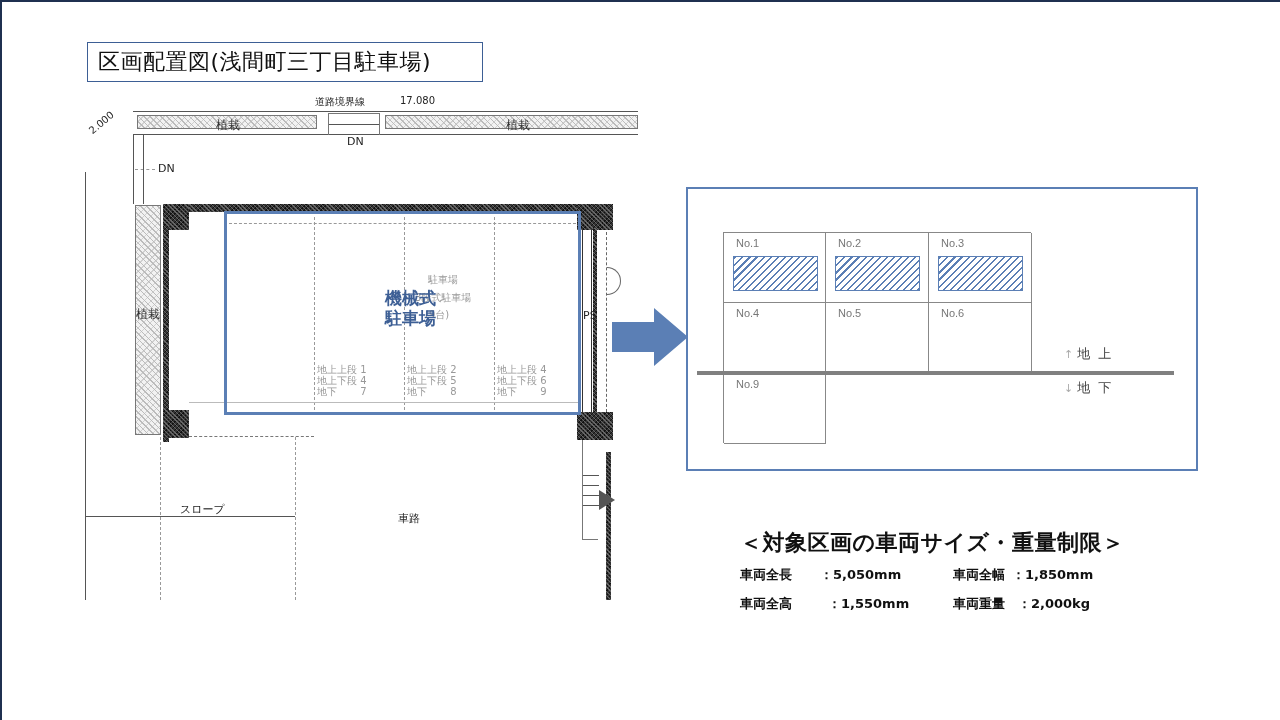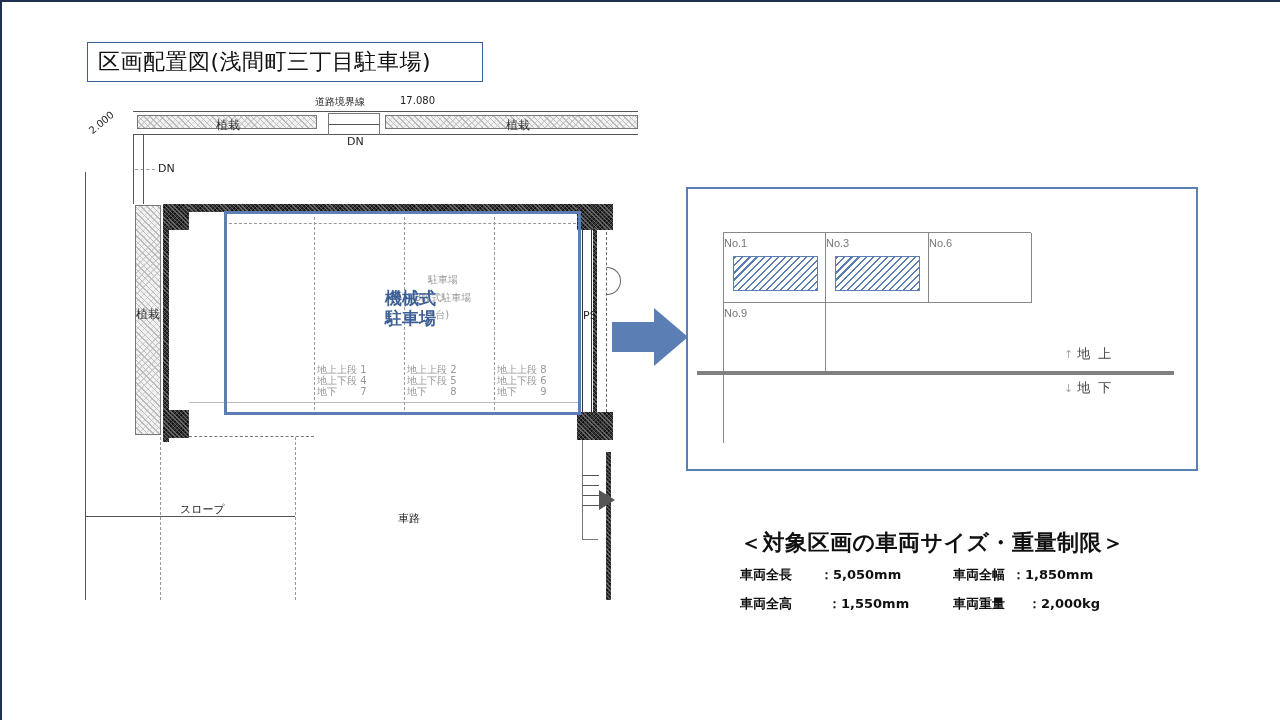--- a/index.html
+++ b/index.html
@@ -40,21 +40,21 @@
     
     .big-arrow { position: absolute; left: 612px; top: 308px; }
 
     
     .schematic { position: absolute; left: 686px; top: 187px; width: 512px; height: 284px;
       border: 2px solid #5b7fb5; background: #fff; }
     .grid { position: absolute; left: 35px; top: 43px; width: 308px; height: 211px;
       display: grid; grid-template-columns: 102px 103px 103px; grid-template-rows: 70px 71px 70px;
       border-top: 1px solid #888; border-left: 1px solid #888; }
     .cell { position: relative; border-right: 1px solid #888; border-bottom: 1px solid #888; }
-    .cell-label { position: absolute; left: 0; top: 4px; font-size: 11px; color: #777;
+    .cell-label { position: absolute; left: 12px; top: 4px; font-size: 11px; color: #777;
       font-family: "Liberation Sans", sans-serif; }
     .hatch-box { position: absolute; left: 9px; top: 23px; width: 85px; height: 35px;
       border: 1.5px solid #5b7fb5;
       background-image: repeating-linear-gradient(-45deg, #5b7fb5 0 1.5px, #ffffff 1.5px 5px); }
     .ground-line { position: absolute; left: 9px; top: 182px; width: 477px; height: 4px; background: #808080; }
     .level-label { position: absolute; font-size: 13px; color: #444; white-space: nowrap; letter-spacing: 2px; }
     .level-arrow { color: #aaa; font-size: 11px; margin-right: 4px; letter-spacing: 0; }
 
     
     .restrictions { position: absolute; left: 740px; top: 528px; width: 400px; }
@@ -126,21 +126,21 @@
     <div>地上上段 1</div>
     <div>地上下段 4</div>
     <div>地下　　 7</div>
   </div>
   <div class="fp-abs fp-gray" style="left:322px;top:272px;">
     <div>地上上段 2</div>
     <div>地上下段 5</div>
     <div>地下　　 8</div>
   </div>
   <div class="fp-abs fp-gray" style="left:412px;top:272px;">
-    <div>地上上段 8</div>
+    <div>地上上段 4</div>
     <div>地上下段 6</div>
     <div>地下　　 9</div>
   </div>
 
   <div class="solid-h" style="left:104px;top:344px;width:125px;border-top:1px dashed #777;"></div>
   <div class="dash-v" style="left:75px;top:345px;height:163px;"></div>
   <div class="dash-v" style="left:210px;top:345px;height:163px;"></div>
   <div class="solid-h" style="left:0;top:424px;width:210px;"></div>
   <span class="fp-text" style="left:95px;top:410px;">スロープ</span>
   <span class="fp-text" style="left:313px;top:419px;">車路</span>
@@ -163,22 +163,32 @@
   <polygon points="0,14 42,14 42,0 76,29 42,58 42,44 0,44" fill="#5b7fb5"></polygon>
 </svg>
 
 <div class="schematic">
   <div class="grid">
     <div class="cell">
       <span class="cell-label">No.1</span>
       <div class="hatch-box"></div>
     </div>
     <div class="cell">
+      <span class="cell-label">No.2</span>
+      <div class="hatch-box"></div>
+    </div>
+    <div class="cell">
       <span class="cell-label">No.3</span>
       <div class="hatch-box"></div>
+    </div>
+    <div class="cell">
+      <span class="cell-label">No.4</span>
+    </div>
+    <div class="cell">
+      <span class="cell-label">No.5</span>
     </div>
     <div class="cell">
       <span class="cell-label">No.6</span>
     </div>
     <div class="cell">
       <span class="cell-label">No.9</span>
     </div>
   </div>
   <div class="ground-line"></div>
   <div class="level-label" style="left:376px;top:156px;">
@@ -191,14 +201,14 @@
 
 <div class="restrictions">
   <div class="restr-title">＜対象区画の車両サイズ・重量制限＞</div>
   <span class="restr-row" style="left:0;top:38px;">車両全長</span>
   <span class="restr-row" style="left:80px;top:38px;">：5,050mm</span>
   <span class="restr-row" style="left:213px;top:38px;">車両全幅</span>
   <span class="restr-row" style="left:272px;top:38px;">：1,850mm</span>
   <span class="restr-row" style="left:0;top:67px;">車両全高</span>
   <span class="restr-row" style="left:80px;top:67px;margin-left:8px;">：1,550mm</span>
   <span class="restr-row" style="left:213px;top:67px;">車両重量</span>
-  <span class="restr-row" style="left:288px;top:67px;">：2,000kg</span>
+  <span class="restr-row" style="left:278px;top:67px;">：2,000kg</span>
 </div>
 
 </body></html>

